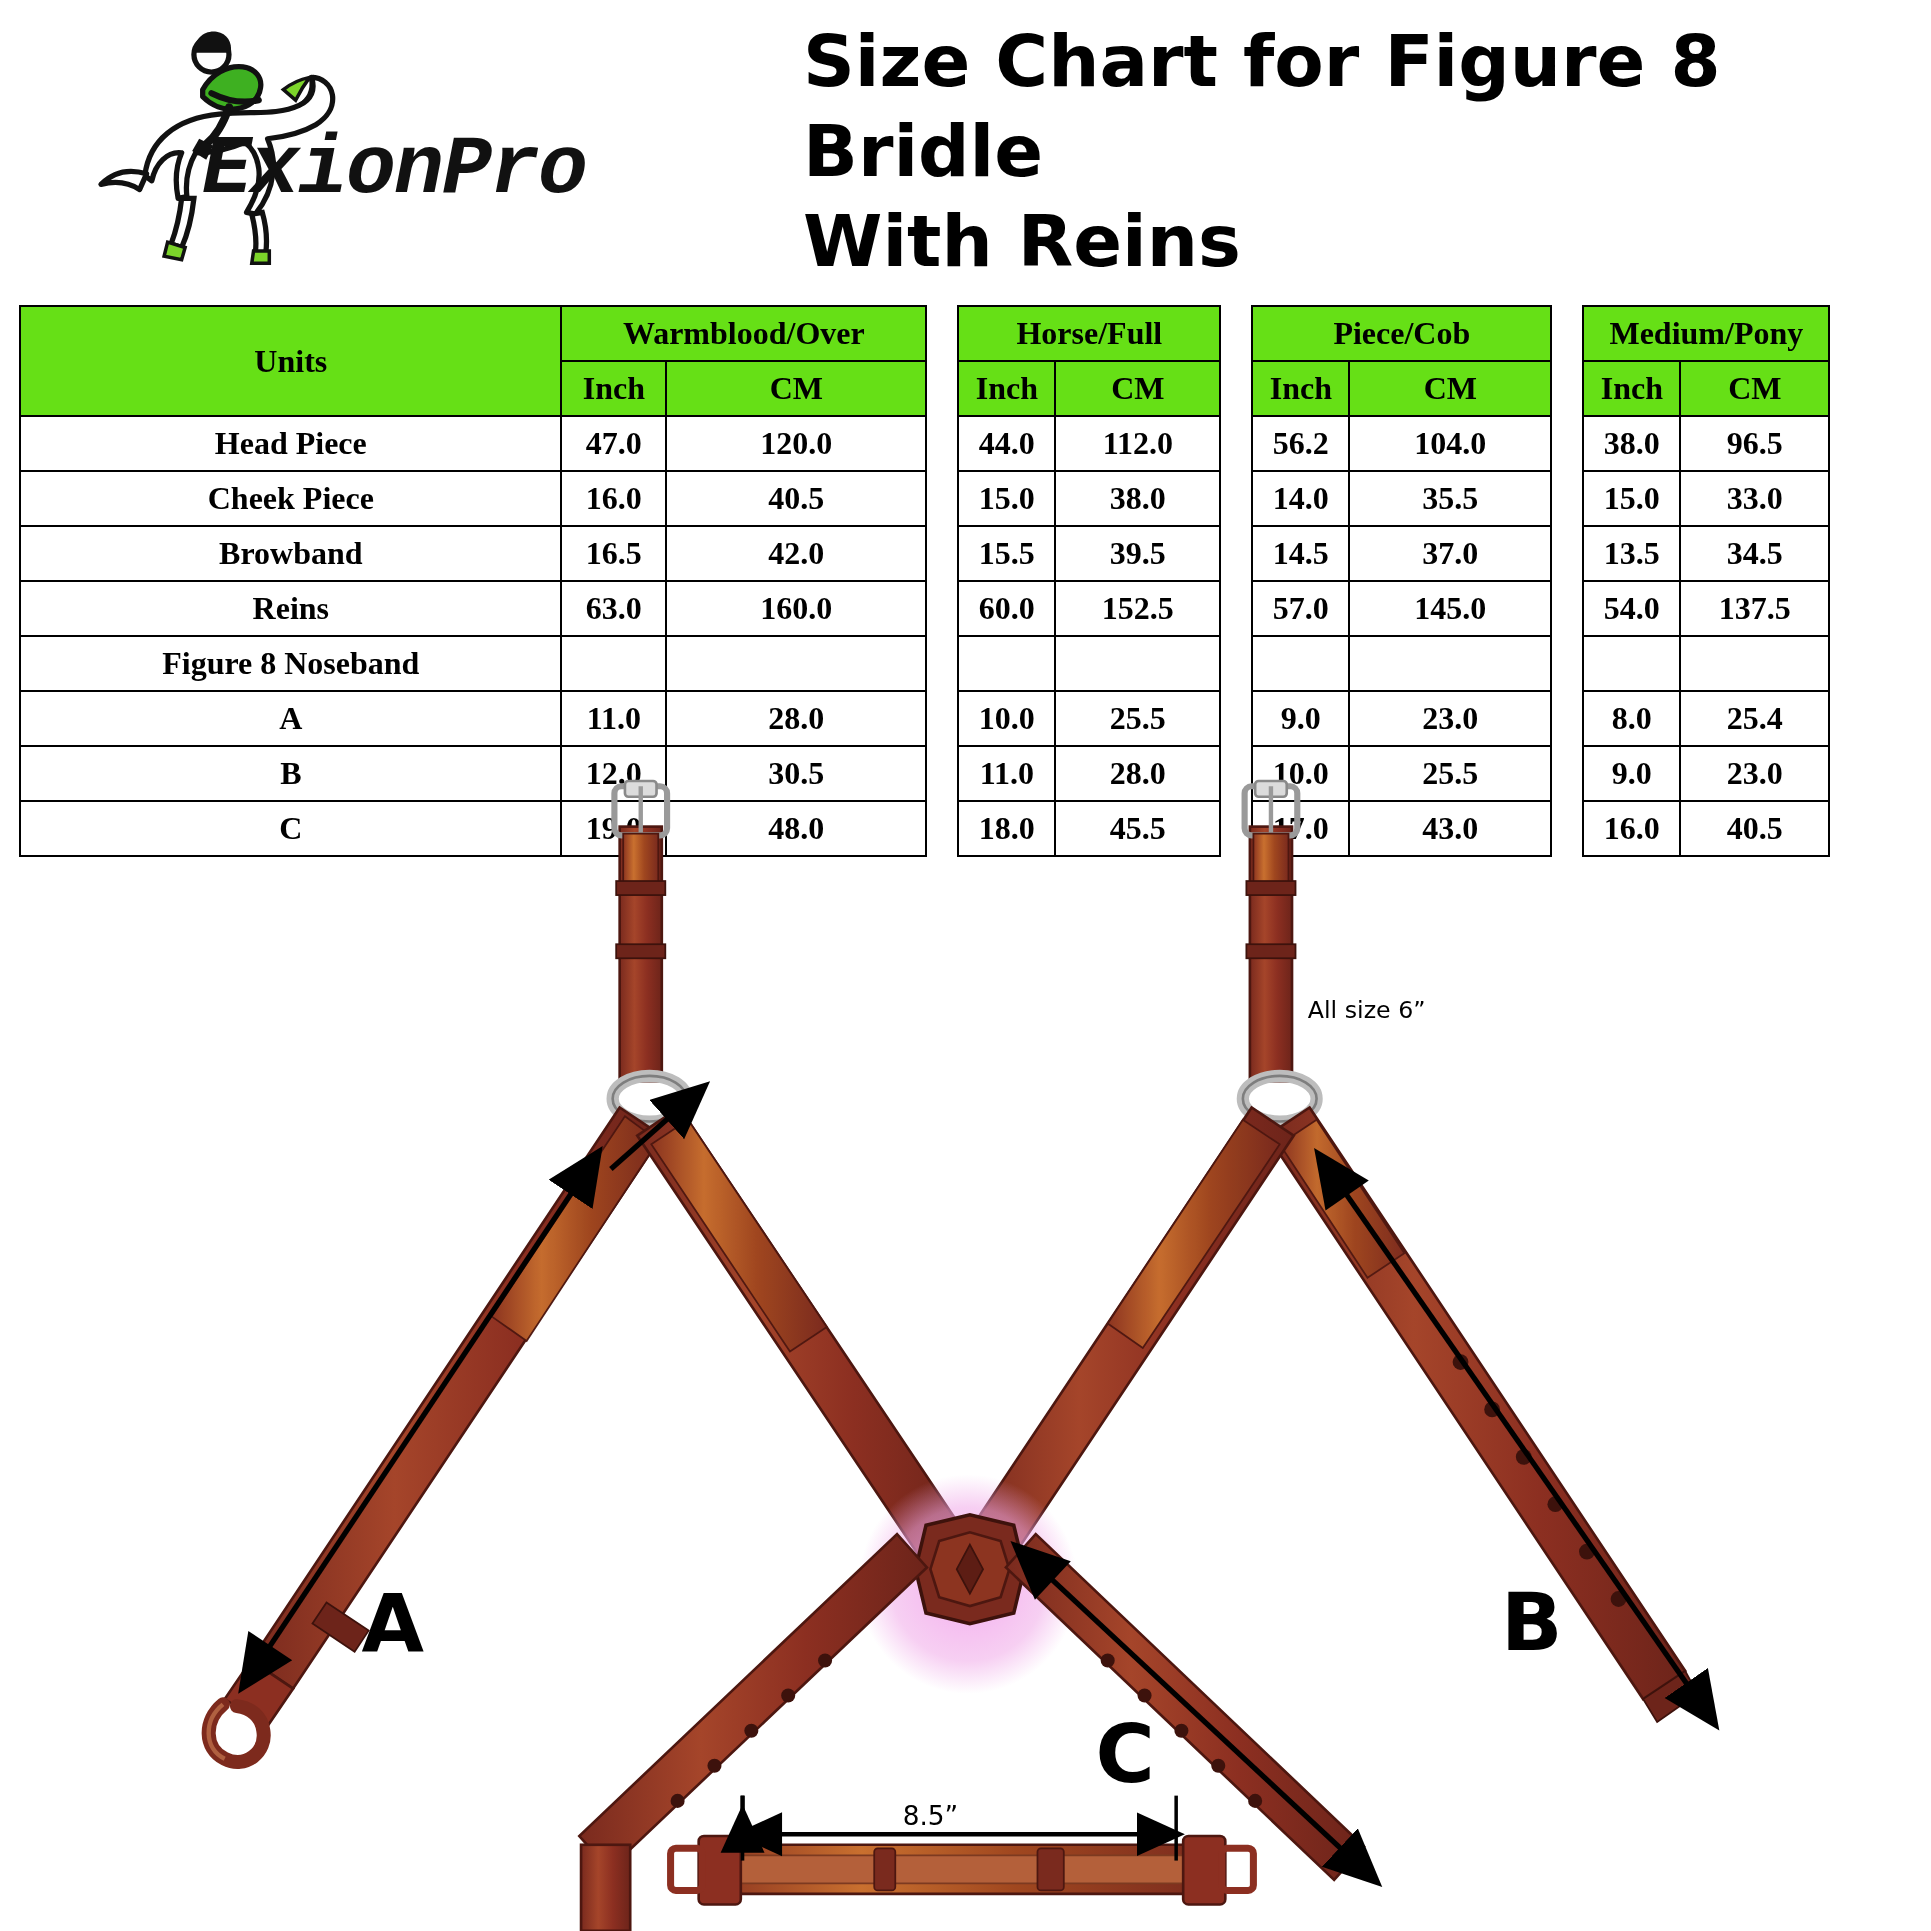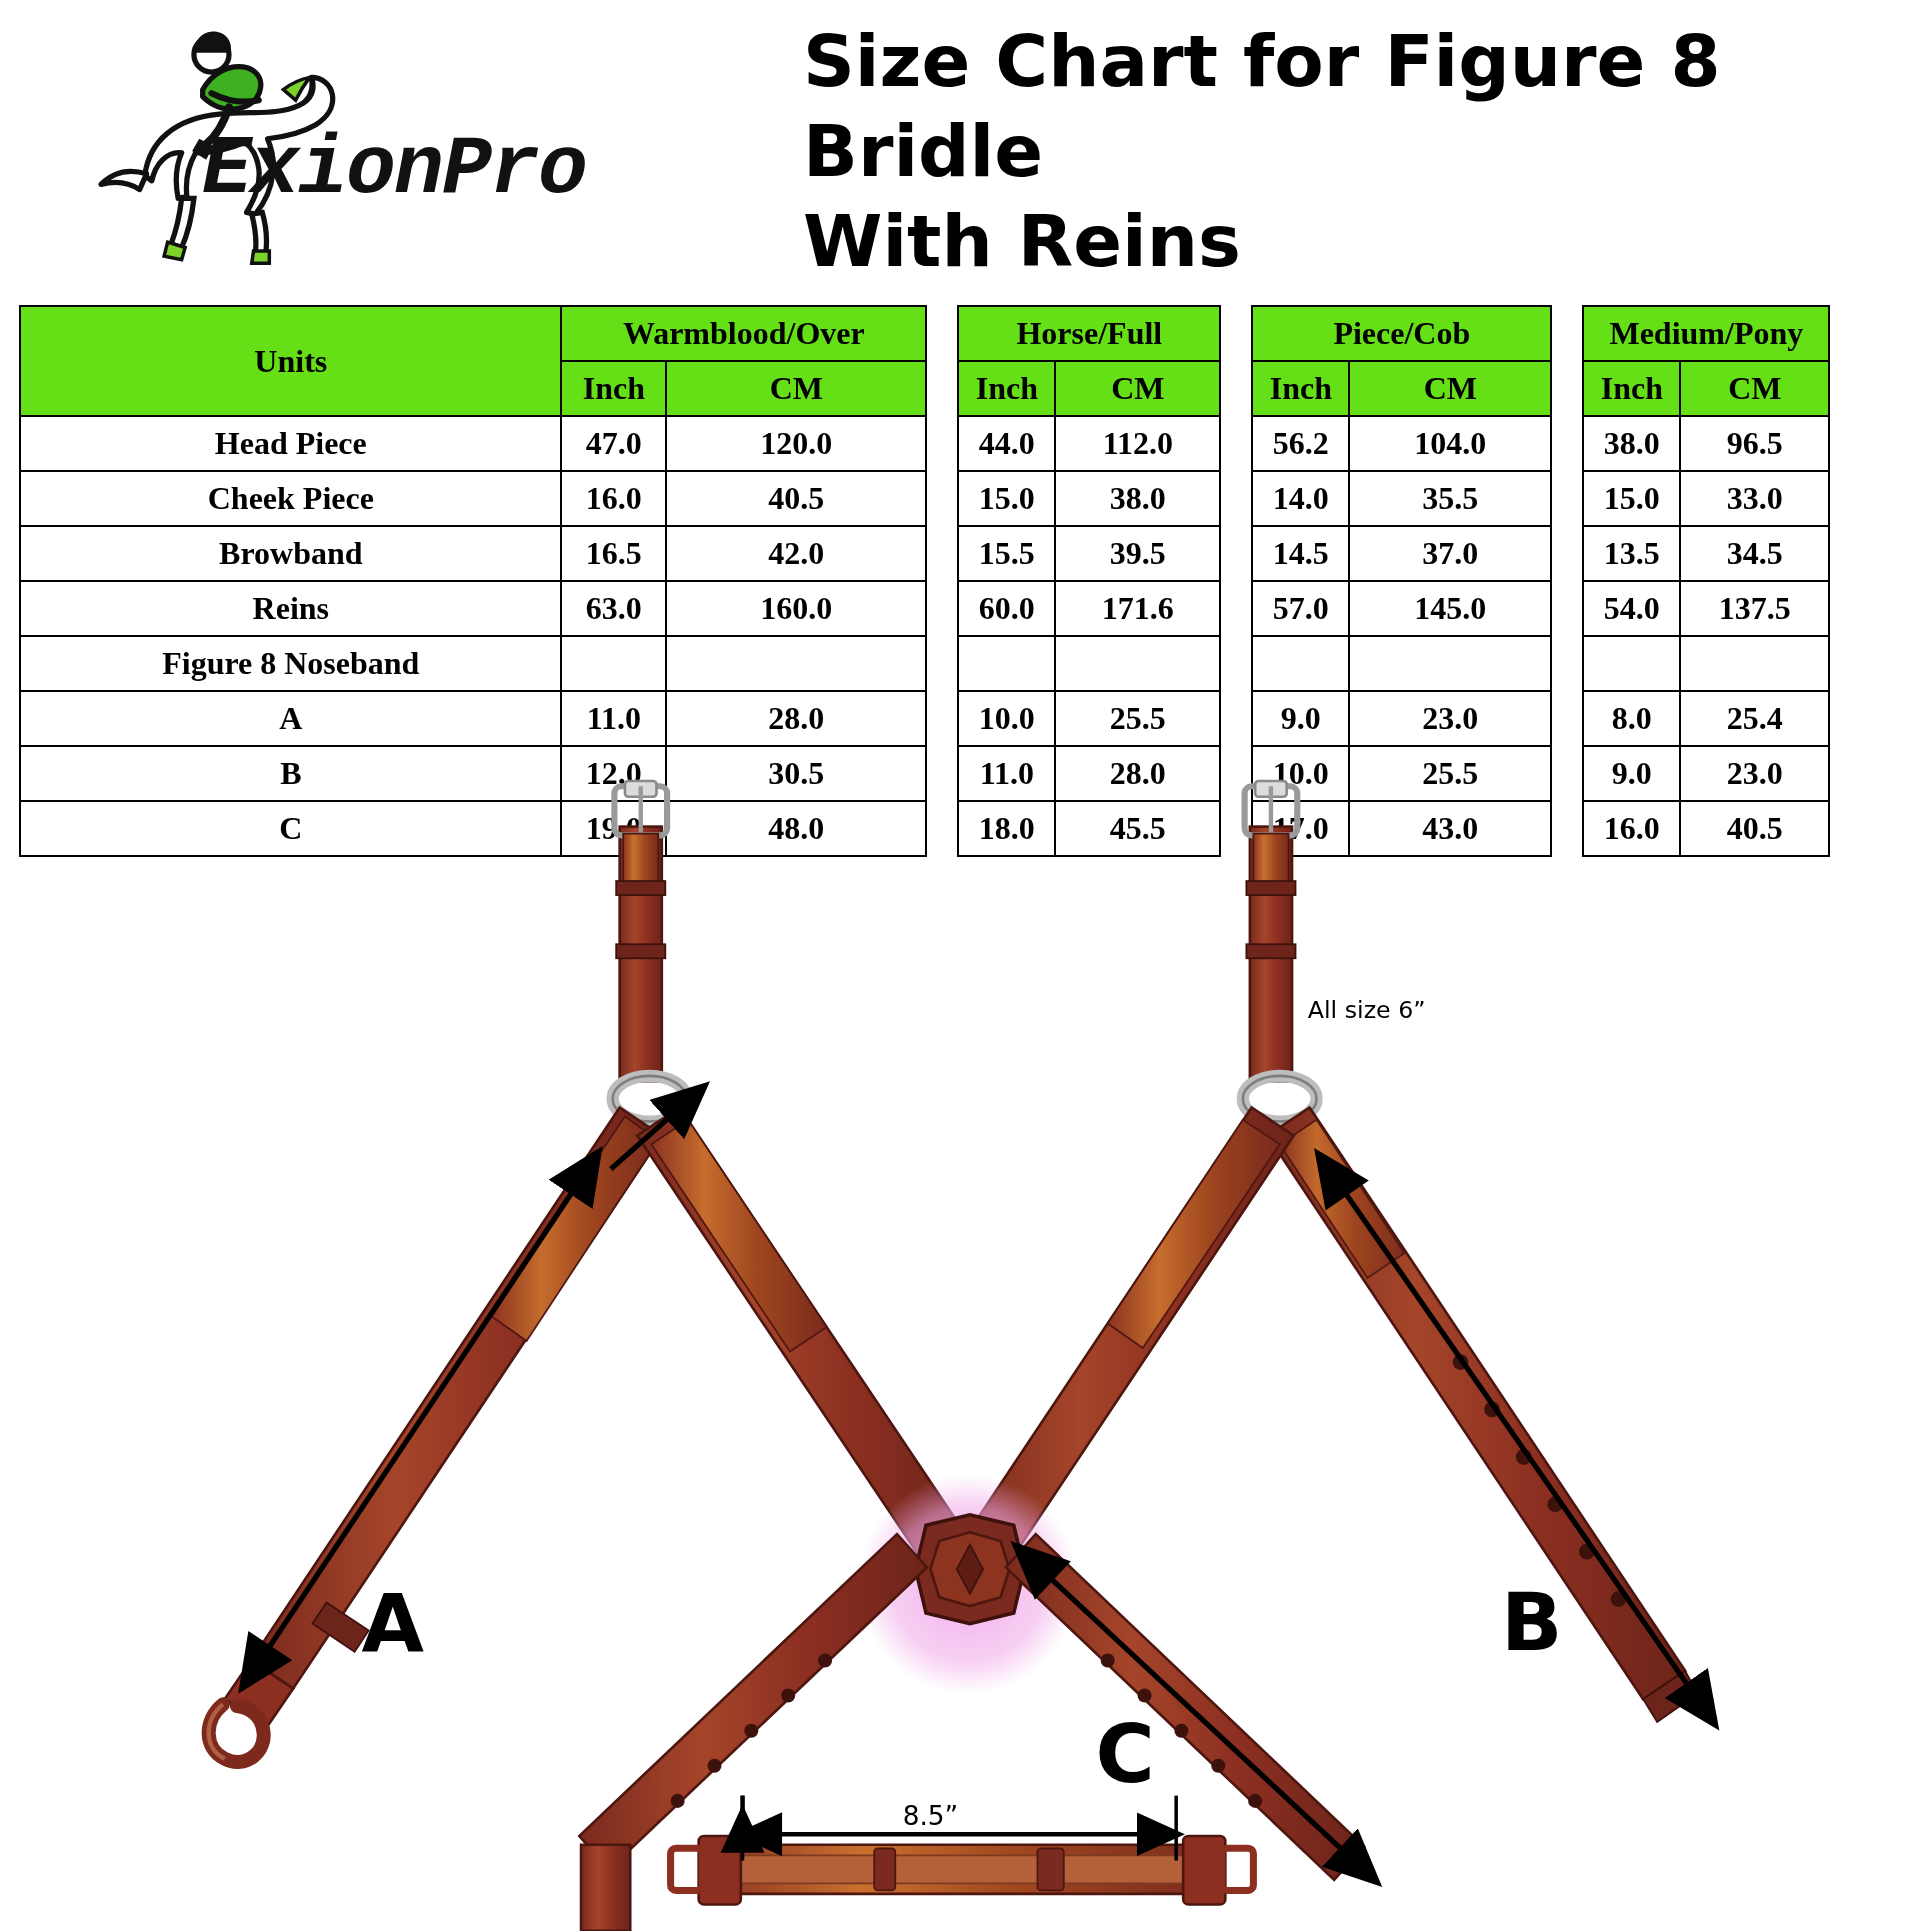--- a/index.html
+++ b/index.html
@@ -267,21 +267,21 @@
         <td>13.5</td>
         <td>34.5</td>
       </tr>
 
       <tr>
         <td class="rowlabel">Reins</td>
         <td>63.0</td>
         <td>160.0</td>
         <td class="gap"></td>
         <td>60.0</td>
-        <td>171.6</td>
+        <td>152.5</td>
         <td class="gap"></td>
         <td>57.0</td>
         <td>145.0</td>
         <td class="gap"></td>
         <td class="faded">54.0</td>
         <td class="faded">137.5</td>
       </tr>
 
       <tr>
         <td class="rowlabel">Figure 8 Noseband</td>

